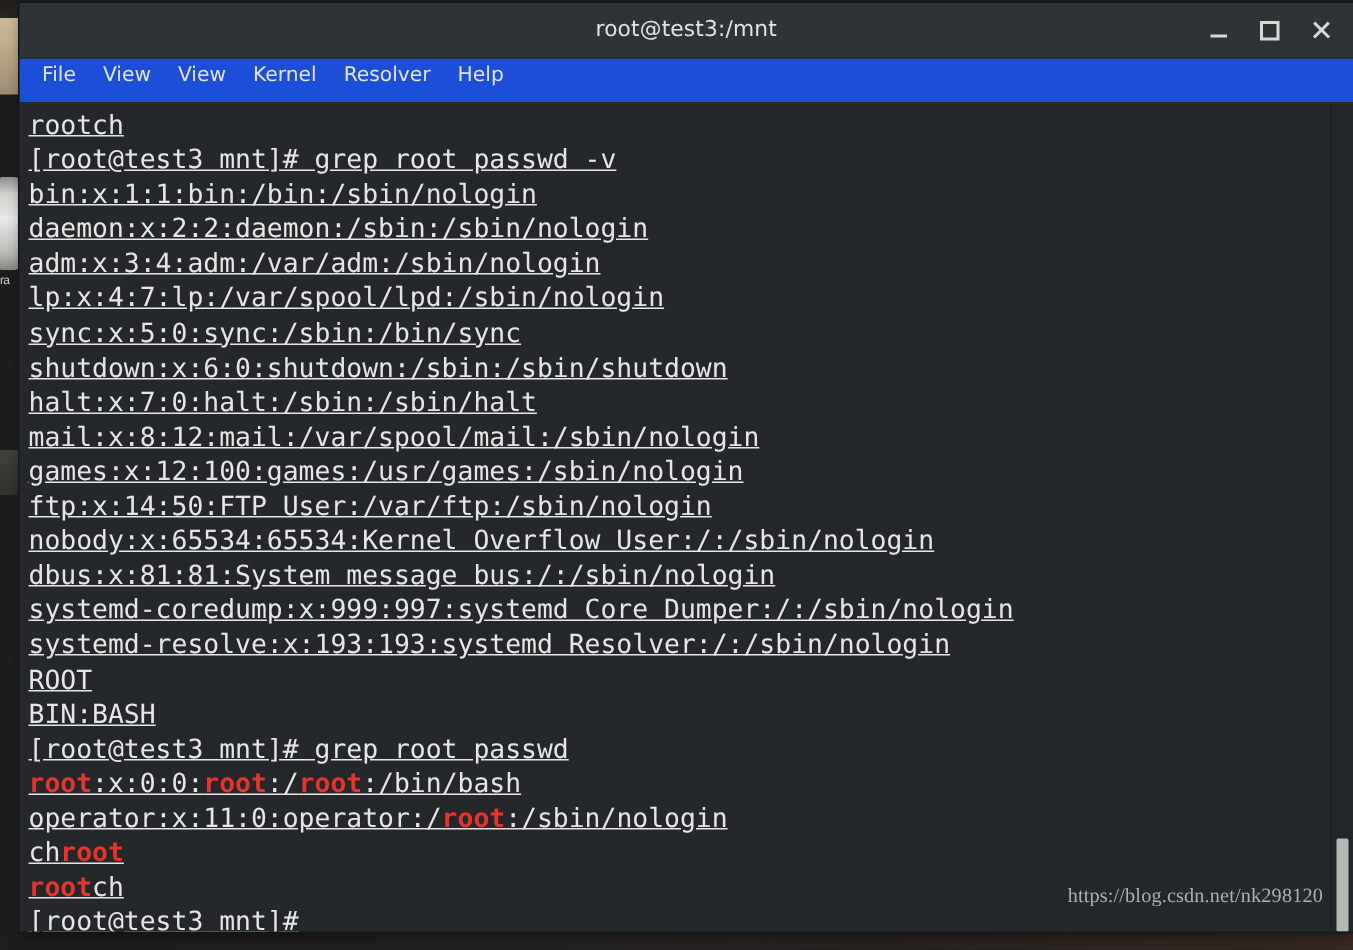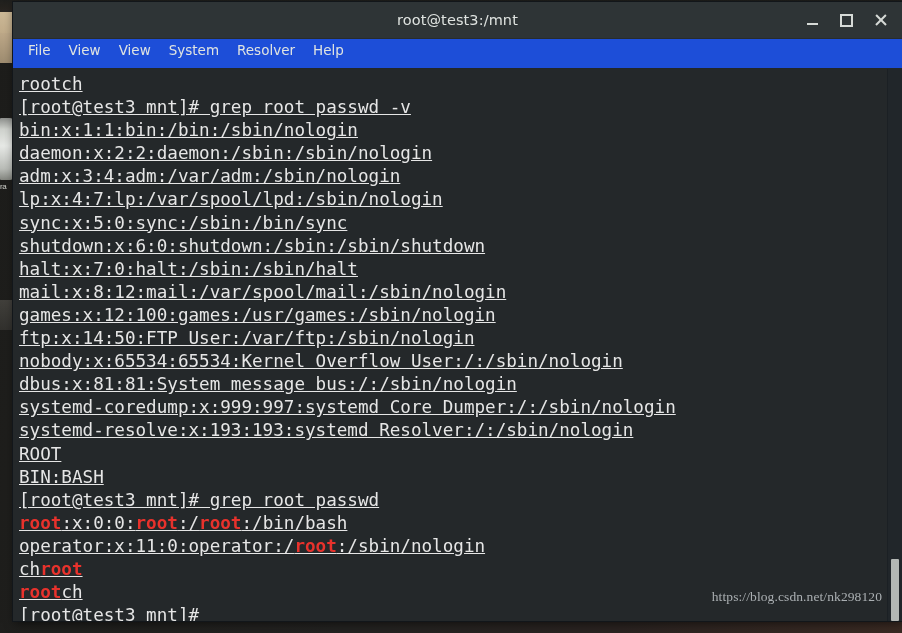--- a/index.html
+++ b/index.html
@@ -220,21 +220,21 @@
       <div class="winbtn">
         <div class="glyph-close"></div>
       </div>
     </div>
   </div>
 
   <div id="menubar">
       <div class="menu-item">File</div>
       <div class="menu-item">View</div>
       <div class="menu-item">View</div>
-      <div class="menu-item">System</div>
+      <div class="menu-item">Kernel</div>
       <div class="menu-item">Resolver</div>
       <div class="menu-item">Help</div>
     </div>
 
   <div id="terminal-body">
     <div id="screen"><div class="line"><span>rootch</span></div><div class="line"><span>[root@test3 mnt]# grep root passwd -v</span></div><div class="line"><span>bin:x:1:1:bin:/bin:/sbin/nologin</span></div><div class="line"><span>daemon:x:2:2:daemon:/sbin:/sbin/nologin</span></div><div class="line"><span>adm:x:3:4:adm:/var/adm:/sbin/nologin</span></div><div class="line"><span>lp:x:4:7:lp:/var/spool/lpd:/sbin/nologin</span></div><div class="line"><span>sync:x:5:0:sync:/sbin:/bin/sync</span></div><div class="line"><span>shutdown:x:6:0:shutdown:/sbin:/sbin/shutdown</span></div><div class="line"><span>halt:x:7:0:halt:/sbin:/sbin/halt</span></div><div class="line"><span>mail:x:8:12:mail:/var/spool/mail:/sbin/nologin</span></div><div class="line"><span>games:x:12:100:games:/usr/games:/sbin/nologin</span></div><div class="line"><span>ftp:x:14:50:FTP User:/var/ftp:/sbin/nologin</span></div><div class="line"><span>nobody:x:65534:65534:Kernel Overflow User:/:/sbin/nologin</span></div><div class="line"><span>dbus:x:81:81:System message bus:/:/sbin/nologin</span></div><div class="line"><span>systemd-coredump:x:999:997:systemd Core Dumper:/:/sbin/nologin</span></div><div class="line"><span>systemd-resolve:x:193:193:systemd Resolver:/:/sbin/nologin</span></div><div class="line"><span>ROOT</span></div><div class="line"><span>BIN:BASH</span></div><div class="line"><span>[root@test3 mnt]# grep root passwd</span></div><div class="line"><span class="match">root</span><span>:x:0:0:</span><span class="match">root</span><span>:/</span><span class="match">root</span><span>:/bin/bash</span></div><div class="line"><span>operator:x:11:0:operator:/</span><span class="match">root</span><span>:/sbin/nologin</span></div><div class="line"><span>ch</span><span class="match">root</span></div><div class="line"><span class="match">root</span><span>ch</span></div><div class="line"><span>[root@test3 mnt]#</span></div></div>
     <div id="scrollbar-track">
       <div id="scrollbar-thumb"></div>
     </div>
     <div id="watermark">https://blog.csdn.net/nk298120</div>

